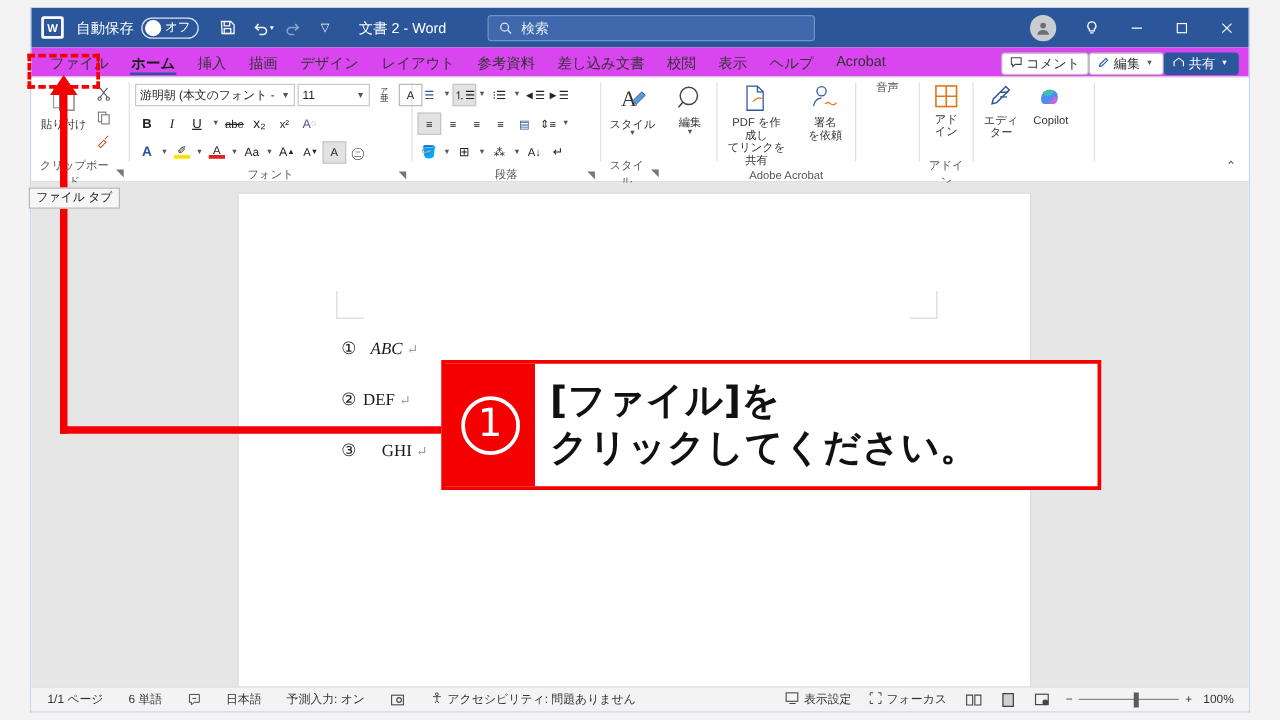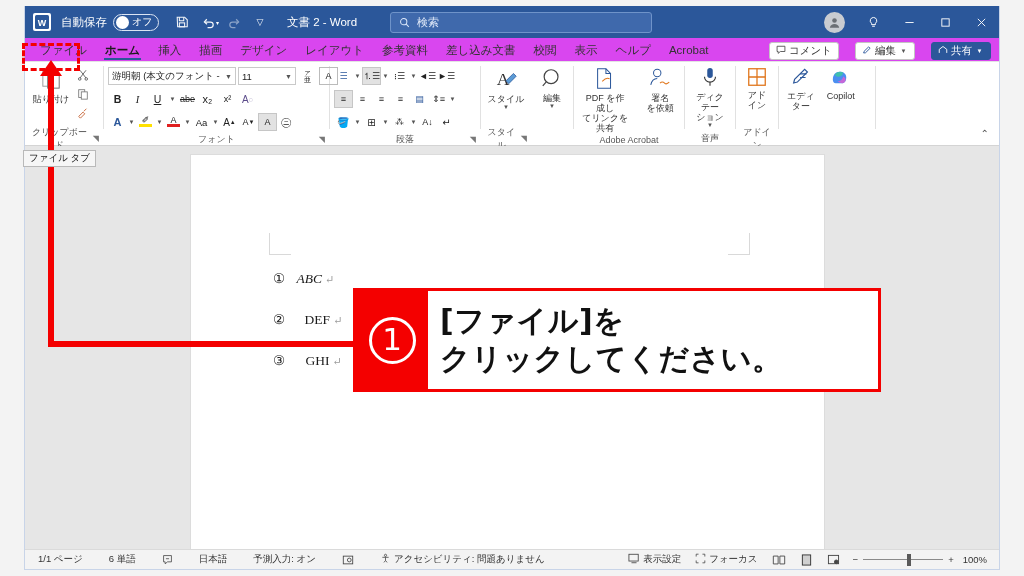--- a/index.html
+++ b/index.html
@@ -82,21 +82,21 @@
   }
   .tab {
     font-size: 11.5px; color: #333; padding: 0 9px; height: 22px;
     display: flex; align-items: center; white-space: nowrap; position: relative;
   }
   .tab.active { color: #1b1b1b; font-weight: bold; }
   .tab.active::after {
     content: ""; position: absolute; left: 8px; right: 8px; bottom: 1px;
     height: 2px; background: #2b579a;
   }
-  .tabbar-right { margin-left: auto; display: flex; align-items: center; gap: 16px; padding-right: 8px; padding-bottom: 1px; }
+  .tabbar-right { margin-left: auto; display: flex; align-items: center; gap: 0; padding-right: 8px; padding-bottom: 1px; }
   .pillbtn {
     height: 18px; border: 1px solid #c4c4c4; border-radius: 3px;
     display: flex; align-items: center; gap: 3px; padding: 0 6px;
     font-size: 10.5px; color: #333; background: #fff; white-space: nowrap;
   }
   .pillbtn.share { background: #2b579a; color: #fff; border-color: #2b579a; }
 
   
   .ribbon {
     flex: 0 0 84px; height: 84px; background: #fff;
@@ -151,21 +151,21 @@
   .vscroll {
     position: absolute; right: 1px; top: 0; width: 7px; height: 100%;
     background: transparent;
   }
 
   
   .statusbar {
     flex: 0 0 20px; height: 20px; background: #f3f3f3;
     border-top: 1px solid #dadada;
     display: flex; align-items: center; font-size: 9.5px; color: #333;
-    padding: 0 6px; gap: 12px;
+    padding: 0 6px; gap: 6px;
   }
   .sb-item { display: flex; align-items: center; gap: 3px; padding: 0 7px; white-space: nowrap; }
   .sb-right { margin-left: auto; display: flex; align-items: center; gap: 0px; }
   .zoomslider { display: flex; align-items: center; gap: 5px; padding: 0 6px; }
   .ztrack { width: 80px; height: 1.5px; background: #8a8a8a; position: relative; }
   .zthumb { position: absolute; left: 44px; top: -5px; width: 3.5px; height: 12px; background: #5a5a5a; }
 
   
   .annot-dash {
     position: absolute; left: 22px; top: 43px; width: 58px; height: 28px;
@@ -550,34 +550,20 @@
 を依頼</span>
           </div>
         </div>
         <div class="grp-label">
           <span>Adobe Acrobat</span>
         </div>
       </div>
       <div class="grp-sep"></div>
 
       <div class="grp" style="width:50px;">
-        <div class="grp-body" style="justify-content:center;">
-          <div class="bigbtn" style="white-space:pre-line;">
-            <span class="ic">
-              <svg width="22" height="24" viewBox="0 0 24 26" fill="none" stroke="#333" stroke-width="1.2">
-                <rect x="9" y="2" width="6" height="11" rx="3" fill="#2b579a" stroke="none"></rect>
-                <path d="M6 11.5a6 6 0 0 0 12 0"></path>
-                  <path d="M12 17.5v4"></path>
-              </svg>
-            </span>
-            <span>ディクテー
-ション</span>
-            <span class="caret">▼</span>
-          </div>
-        </div>
         <div class="grp-label">
           <span>音声</span>
         </div>
       </div>
       <div class="grp-sep"></div>
 
       <div class="grp" style="width:42px;">
         <div class="grp-body" style="justify-content:center;">
           <div class="bigbtn" style="white-space:pre-line;">
             <span class="ic">
@@ -632,21 +618,21 @@
         <div class="mcorner tl"></div>
         <div class="mcorner tr"></div>
 
         <div class="docline" style="top:115px;">
           <span>①</span>
           <span style="margin-left:8px;font-style:italic;">ABC</span>
           <span class="pilcrow">↵</span>
         </div>
         <div class="docline" style="top:156px;">
           <span>②</span>
-          <span style="margin-left:16px;">DEF</span>
+          <span style="margin-left:2px;">DEF</span>
           <span class="pilcrow">↵</span>
         </div>
         <div class="docline" style="top:197px;">
           <span>③</span>
           <span style="margin-left:17px;">GHI</span>
           <span class="pilcrow">↵</span>
         </div>
       </div>
       <div class="vscroll"></div>
     </div>

